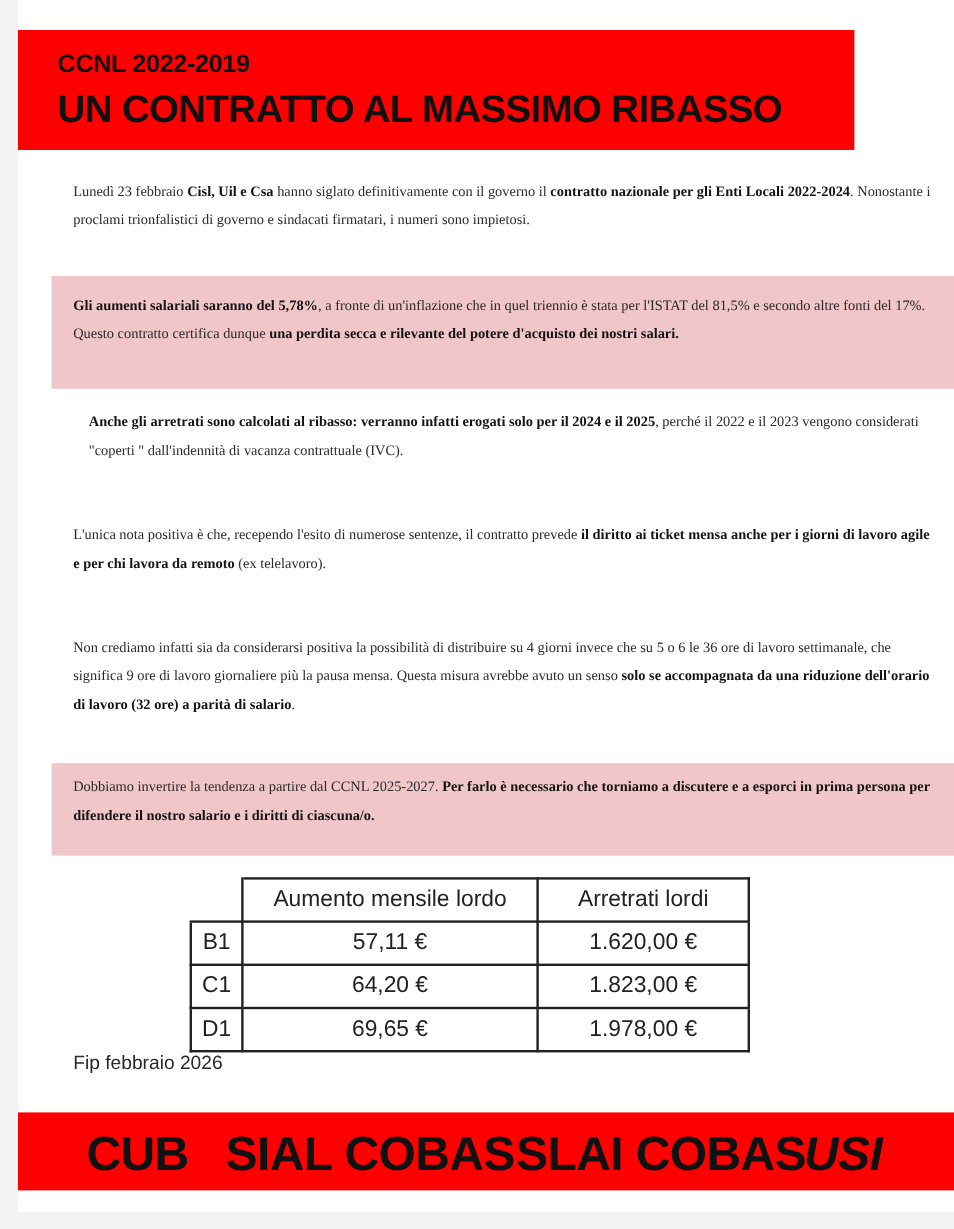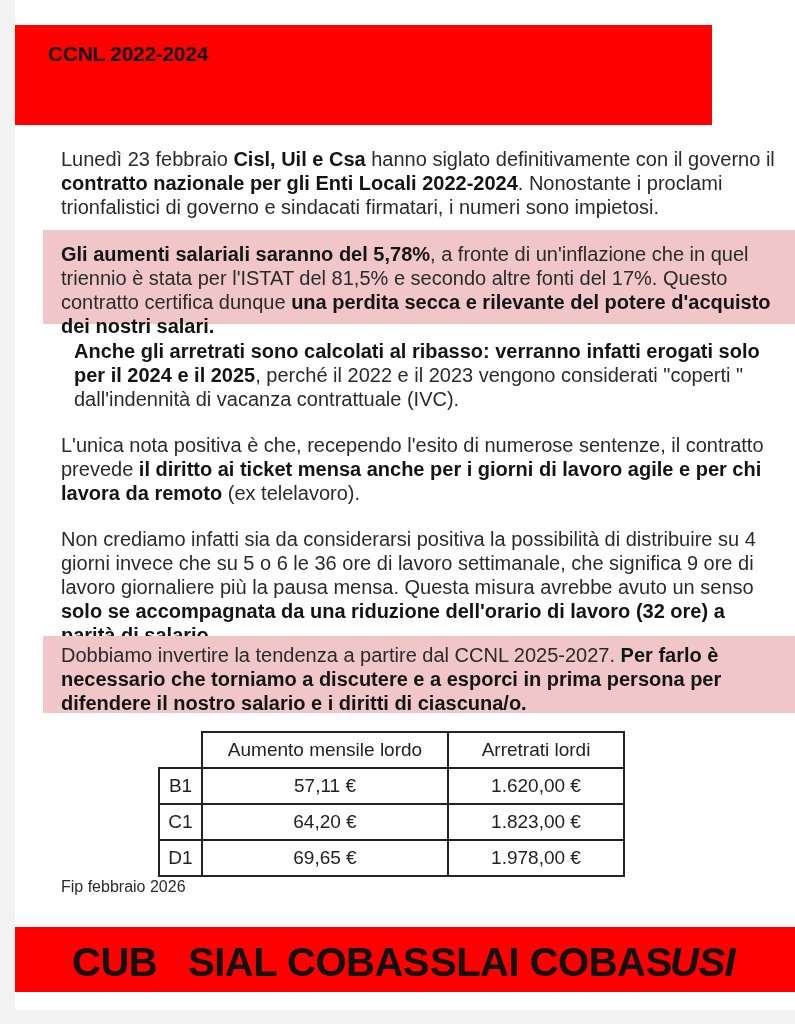--- a/index.html
+++ b/index.html
@@ -7,37 +7,38 @@
     width:795px; height:1024px; background:#f3f3f3; position:relative; overflow:hidden;
     font-family: "Liberation Sans", "DejaVu Sans", sans-serif; color:#222;
   }
   .page { position:absolute; left:15px; top:0; width:780px; height:1010px; background:#fff; }
   .header {
     position:absolute; left:15px; top:25px; width:697px; height:100px; background:#fe0000;
     box-sizing:border-box; padding-left:33px;
   }
   .header .sub { position:absolute; left:33px; top:17px; font-size:21px; font-weight:bold; color:#111; letter-spacing:-0.3px; }
   .header .title { position:absolute; left:33px; top:48px; font-size:32px; font-weight:bold; color:#111; letter-spacing:-0.5px; white-space:nowrap; }
-  .para { position:absolute; left:61px; width:720px; font-size:20px; line-height:24px; color:#2a2a2a; }
+  .para { position:absolute; left:61px; width:720px; font-size:12px; line-height:24px; color:#2a2a2a;font-family:Liberation Serif, serif; }
   .para b { color:#141414; }
   .pink { position:absolute; left:43px; width:752px; background:#f0c6c8; }
   table.t { position:absolute; left:158px; top:731px; border-collapse:collapse; font-size:19px; color:#222; }
   table.t td, table.t th { border:2px solid #222; text-align:center; font-weight:normal; height:34px; padding:0; }
   table.t th.blank { border:none; border-right:2px solid #222; border-bottom:2px solid #222; }
   .footnote { position:absolute; left:61px; top:878px; font-size:16px; color:#2a2a2a; }
   .footer { position:absolute; left:15px; top:927px; width:780px; height:65px; background:#fe0000; }
   .footer span { position:absolute; top:13px; font-size:40px; font-weight:bold; color:#111; letter-spacing:-0.5px; white-space:nowrap; }
 </style>
 </head>
 <body>
 
 <div class="page"></div>
 
 <div class="header">
-  <div class="sub">CCNL 2022-2024</div>
+  <div class="sub">CCNL 2022-2019</div>
+  <div class="title">UN CONTRATTO AL MASSIMO RIBASSO</div>
 </div>
 
 <div class="para" style="top:147px;"><span>Lunedì 23 febbraio </span><b>Cisl, Uil e Csa</b><span> hanno siglato definitivamente con il governo il </span><b>contratto nazionale per gli Enti Locali 2022-2024</b><span>. Nonostante i proclami trionfalistici di governo e sindacati firmatari, i numeri sono impietosi.</span></div>
 
 <div class="pink" style="top:230px; height:94px;"></div>
 <div class="para" style="top:242px;"><b>Gli aumenti salariali saranno del 5,78%</b><span>, a fronte di un'inflazione che in quel triennio è stata per l'ISTAT del 81,5% e secondo altre fonti del 17%. Questo contratto certifica dunque </span><b>una perdita secca e rilevante del potere d'acquisto dei nostri salari.</b></div>
 
 <div class="para" style="top:339px;margin-left:13px;"><b>Anche gli arretrati sono calcolati al ribasso: verranno infatti erogati solo per il 2024 e il 2025</b><span>, perché il 2022 e il 2023 vengono considerati "coperti " dall'indennità di vacanza contrattuale (IVC).</span></div>
 
 <div class="para" style="top:433px;"><span>L'unica nota positiva è che, recependo l'esito di numerose sentenze, il contratto prevede </span><b>il diritto ai ticket mensa anche per i giorni di lavoro agile e per chi lavora da remoto</b><span> (ex telelavoro).</span></div>

